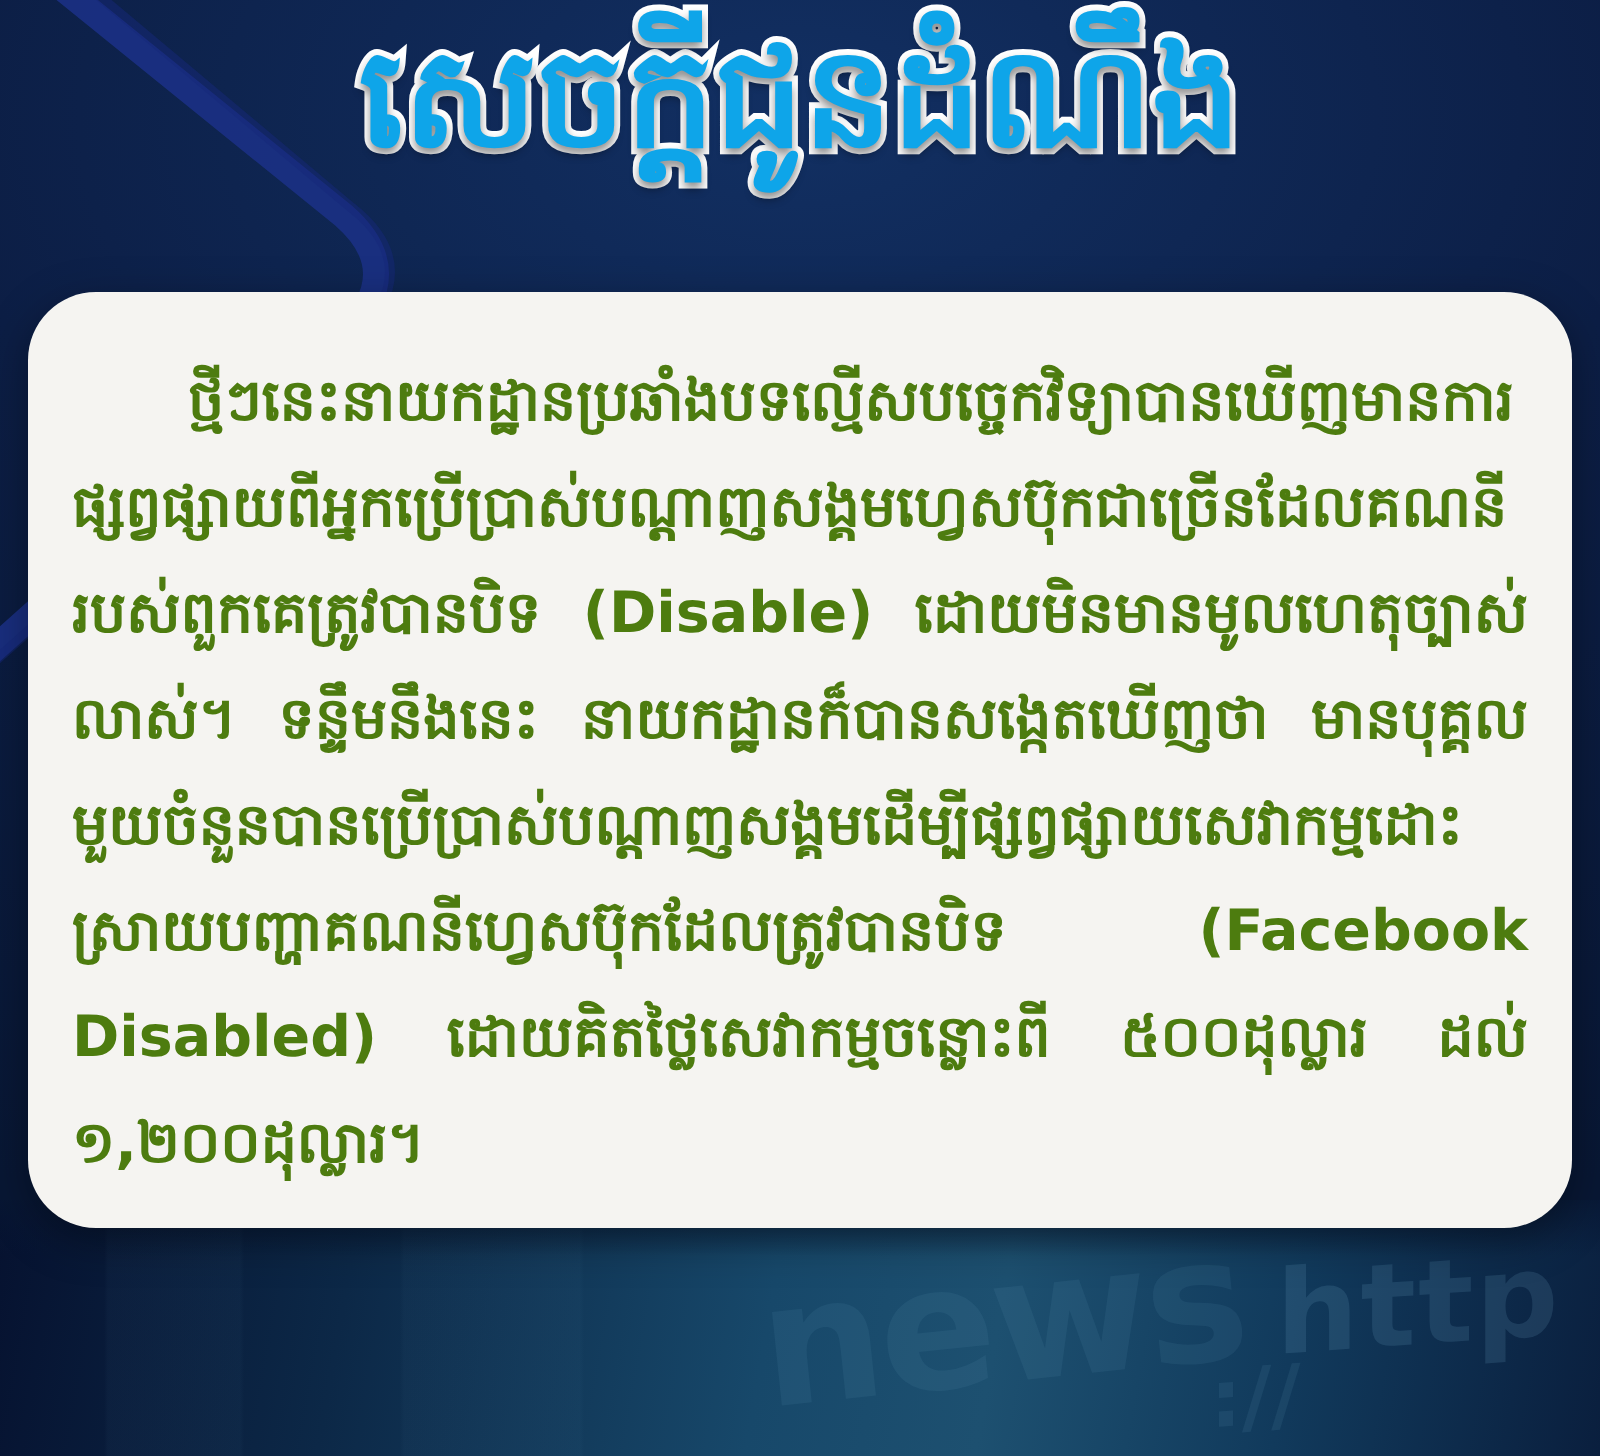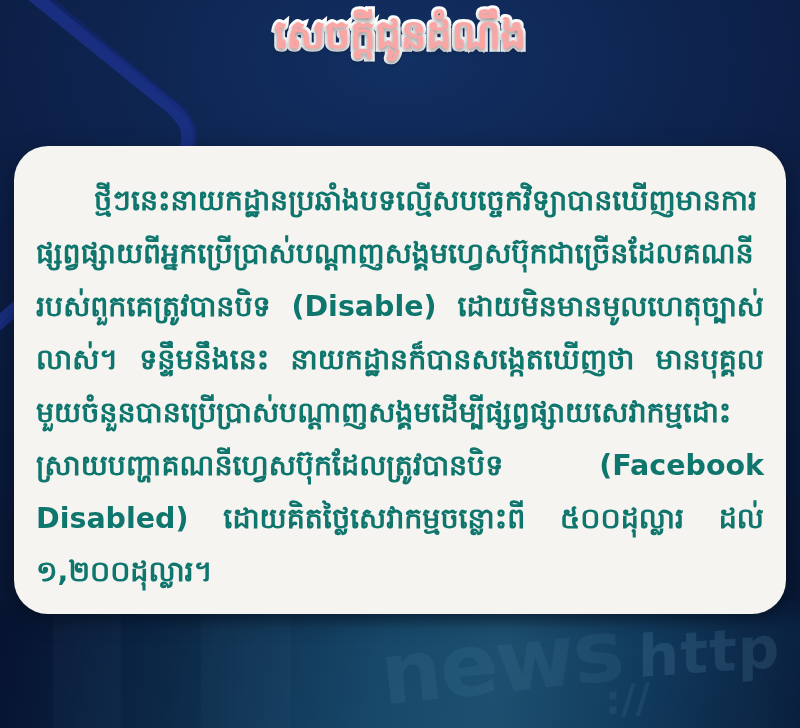--- a/index.html
+++ b/index.html
@@ -104,24 +104,24 @@
 
   
   .title-wrap {
     position: absolute;
     left: 0; right: 0;
     top: 14px;
     text-align: center;
   }
   .title {
     display: inline-block;
-    font-size: 40px;
+    font-size: 70px;
     line-height: 1.0;
     font-weight: 700;
-    color: #fca5a5;
+    color: #0ea5e9;
     letter-spacing: 0px;
     -webkit-text-stroke: 6px #ffffff;
     paint-order: stroke fill;
     text-shadow:
       0 3px 5px rgba(0,0,0,0.45);
     font-family: "DejaVu Sans", "Liberation Sans", sans-serif;
   }
 
   
   .card {
@@ -132,21 +132,21 @@
     height: 468px;
     background: #f5f4f1;
     border-radius: 34px;
     box-shadow: 0 6px 22px rgba(0,0,0,0.35);
     box-sizing: border-box;
     padding: 28px 22px 18px 22px;
     overflow: hidden;
   }
   .body-text {
     margin: 0;
-    color: #0f766e;
+    color: #4d7c0f;
     font-size: 28.5px;
     line-height: 53px;
     font-weight: 700;
     text-align: justify;
     text-justify: inter-word;
     text-indent: 58px;
     font-family: "DejaVu Sans", "Liberation Sans", sans-serif;
     word-spacing: 1px;
   }
 </style>

